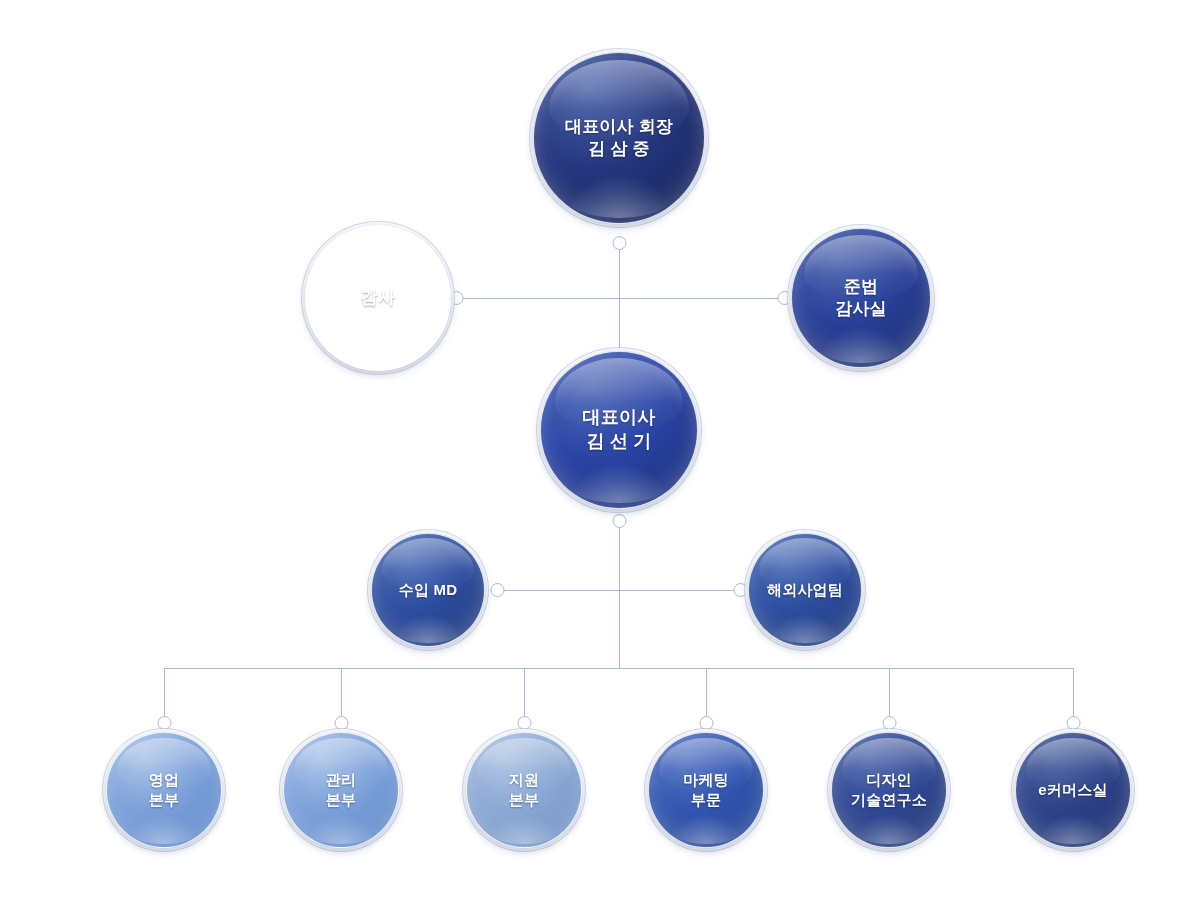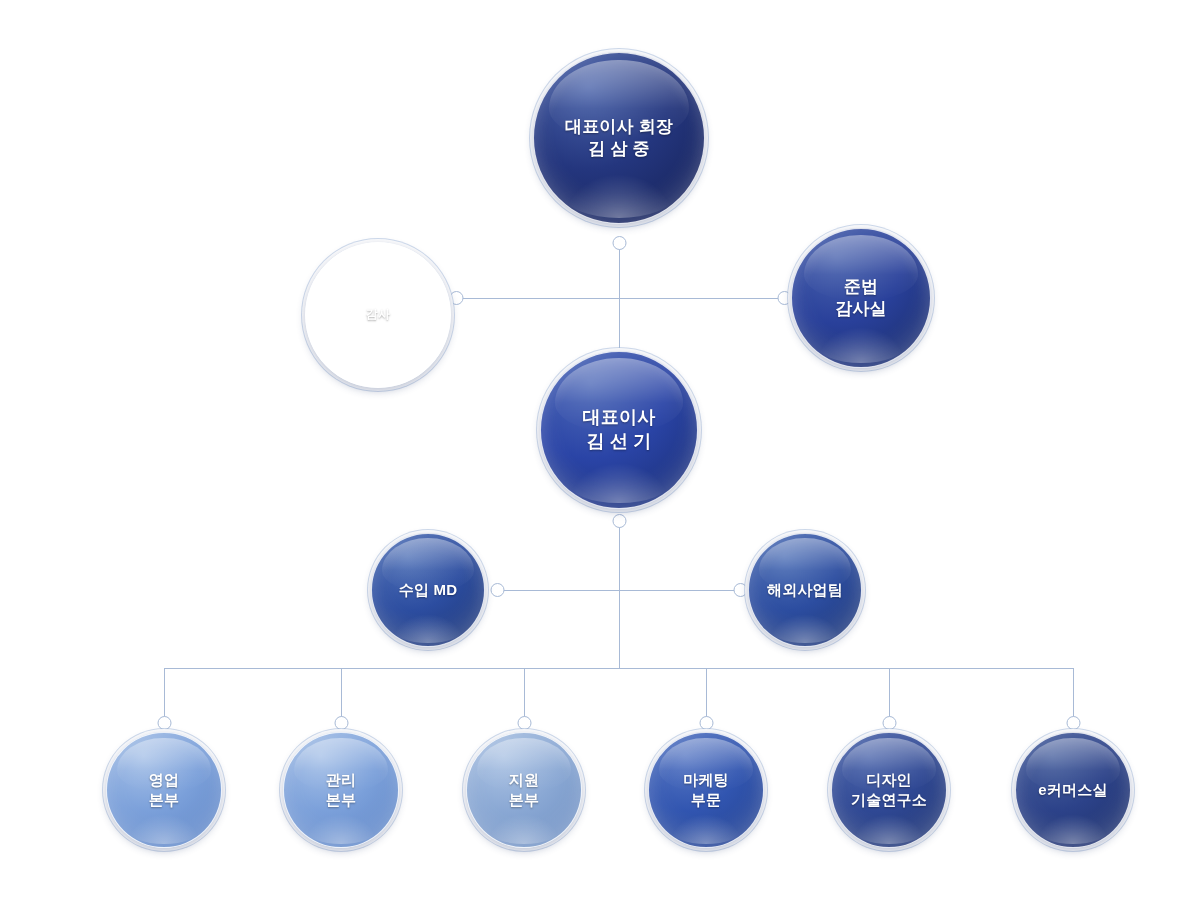--- a/index.html
+++ b/index.html
@@ -100,21 +100,21 @@
       <circle cx="148.5" cy="723" r="6.5" fill="#ffffff" stroke="#a8bad6" stroke-width="1"></circle>
       <circle cx="325.5" cy="723" r="6.5" fill="#ffffff" stroke="#a8bad6" stroke-width="1"></circle>
       <circle cx="508.5" cy="723" r="6.5" fill="#ffffff" stroke="#a8bad6" stroke-width="1"></circle>
       <circle cx="690.5" cy="723" r="6.5" fill="#ffffff" stroke="#a8bad6" stroke-width="1"></circle>
       <circle cx="873.5" cy="723" r="6.5" fill="#ffffff" stroke="#a8bad6" stroke-width="1"></circle>
       <circle cx="1057.5" cy="723" r="6.5" fill="#ffffff" stroke="#a8bad6" stroke-width="1"></circle>
     </svg>
   <div id="nodes">
       <div class="node" style="left: 517px; top: 52px; width: 172px; height: 172px; font-size: 17px; background: radial-gradient(circle at 32% 20%, rgb(74, 99, 170) 0%, rgb(36, 54, 126) 46%, rgb(20, 31, 82) 100%); box-shadow: rgba(40, 60, 110, 0.3) 0px 3px 9px, rgba(255, 255, 255, 0.16) 0px -10px 22px inset, rgba(255, 255, 255, 0.1) 0px 6px 16px inset, rgba(255, 255, 255, 0.95) 0px 0px 0px 3px, rgba(170, 190, 220, 0.55) 0px 0px 0px 4px;"><span class="cap">대표이사 회장
 김 삼 중</span></div>
-      <div class="node" style="left: 289px; top: 242px; width: 146px; height: 146px; font-size: 12px; box-shadow: rgba(40, 60, 110, 0.3) 0px 3px 9px, rgba(255, 255, 255, 0.16) 0px -10px 22px inset, rgba(255, 255, 255, 0.1) 0px 6px 16px inset, rgba(255, 255, 255, 0.95) 0px 0px 0px 3px, rgba(170, 190, 220, 0.55) 0px 0px 0px 4px;"><span class="cap">감사</span></div>
+      <div class="node" style="left: 289px; top: 225px; width: 146px; height: 146px; font-size: 17px; box-shadow: rgba(40, 60, 110, 0.3) 0px 3px 9px, rgba(255, 255, 255, 0.16) 0px -10px 22px inset, rgba(255, 255, 255, 0.1) 0px 6px 16px inset, rgba(255, 255, 255, 0.95) 0px 0px 0px 3px, rgba(170, 190, 220, 0.55) 0px 0px 0px 4px;"><span class="cap">감사</span></div>
       <div class="node" style="left: 775px; top: 228px; width: 140px; height: 140px; font-size: 17px; background: radial-gradient(circle at 32% 20%, rgb(74, 99, 174) 0%, rgb(41, 64, 154) 46%, rgb(24, 42, 99) 100%); box-shadow: rgba(40, 60, 110, 0.3) 0px 3px 9px, rgba(255, 255, 255, 0.16) 0px -10px 22px inset, rgba(255, 255, 255, 0.1) 0px 6px 16px inset, rgba(255, 255, 255, 0.95) 0px 0px 0px 3px, rgba(170, 190, 220, 0.55) 0px 0px 0px 4px;"><span class="cap">준법
 감사실</span></div>
       <div class="node" style="left: 524px; top: 351px; width: 158px; height: 158px; font-size: 18px; background: radial-gradient(circle at 32% 20%, rgb(79, 106, 184) 0%, rgb(42, 68, 166) 46%, rgb(24, 43, 110) 100%); box-shadow: rgba(40, 60, 110, 0.3) 0px 3px 9px, rgba(255, 255, 255, 0.16) 0px -10px 22px inset, rgba(255, 255, 255, 0.1) 0px 6px 16px inset, rgba(255, 255, 255, 0.95) 0px 0px 0px 3px, rgba(170, 190, 220, 0.55) 0px 0px 0px 4px;"><span class="cap">대표이사
 김 선 기</span></div>
       <div class="node" style="left: 355px; top: 533px; width: 114px; height: 114px; font-size: 15px; background: radial-gradient(circle at 32% 20%, rgb(82, 115, 184) 0%, rgb(44, 77, 160) 46%, rgb(29, 52, 112) 100%); box-shadow: rgba(40, 60, 110, 0.3) 0px 3px 9px, rgba(255, 255, 255, 0.16) 0px -10px 22px inset, rgba(255, 255, 255, 0.1) 0px 6px 16px inset, rgba(255, 255, 255, 0.95) 0px 0px 0px 3px, rgba(170, 190, 220, 0.55) 0px 0px 0px 4px;"><span class="cap">수입 MD</span></div>
       <div class="node" style="left: 732px; top: 533px; width: 114px; height: 114px; font-size: 15px; background: radial-gradient(circle at 32% 20%, rgb(82, 115, 184) 0%, rgb(44, 77, 160) 46%, rgb(29, 52, 112) 100%); box-shadow: rgba(40, 60, 110, 0.3) 0px 3px 9px, rgba(255, 255, 255, 0.16) 0px -10px 22px inset, rgba(255, 255, 255, 0.1) 0px 6px 16px inset, rgba(255, 255, 255, 0.95) 0px 0px 0px 3px, rgba(170, 190, 220, 0.55) 0px 0px 0px 4px;"><span class="cap">해외사업팀</span></div>
       <div class="node" style="left: 90px; top: 732px; width: 116px; height: 116px; font-size: 15px; background: radial-gradient(circle at 32% 20%, rgb(168, 194, 232) 0%, rgb(123, 160, 218) 46%, rgb(91, 130, 196) 100%); box-shadow: rgba(40, 60, 110, 0.3) 0px 3px 9px, rgba(255, 255, 255, 0.16) 0px -10px 22px inset, rgba(255, 255, 255, 0.1) 0px 6px 16px inset, rgba(255, 255, 255, 0.95) 0px 0px 0px 3px, rgba(170, 190, 220, 0.55) 0px 0px 0px 4px;"><span class="cap">영업
 본부</span></div>
       <div class="node" style="left: 267px; top: 732px; width: 116px; height: 116px; font-size: 15px; background: radial-gradient(circle at 32% 20%, rgb(168, 194, 232) 0%, rgb(123, 160, 218) 46%, rgb(91, 130, 196) 100%); box-shadow: rgba(40, 60, 110, 0.3) 0px 3px 9px, rgba(255, 255, 255, 0.16) 0px -10px 22px inset, rgba(255, 255, 255, 0.1) 0px 6px 16px inset, rgba(255, 255, 255, 0.95) 0px 0px 0px 3px, rgba(170, 190, 220, 0.55) 0px 0px 0px 4px;"><span class="cap">관리
 본부</span></div>

